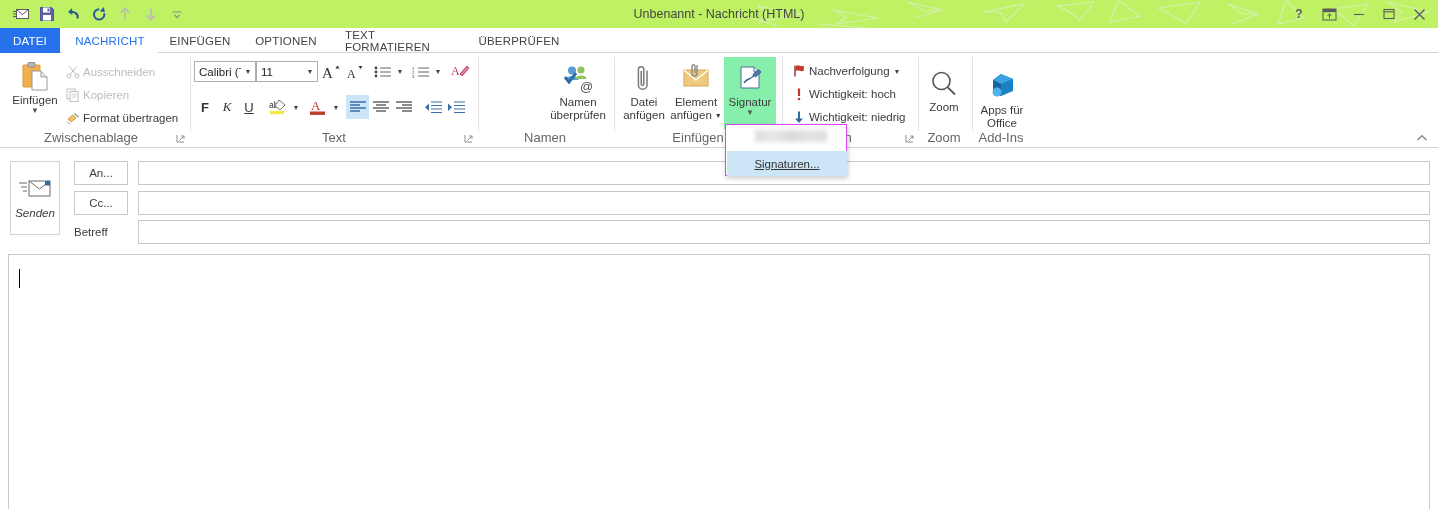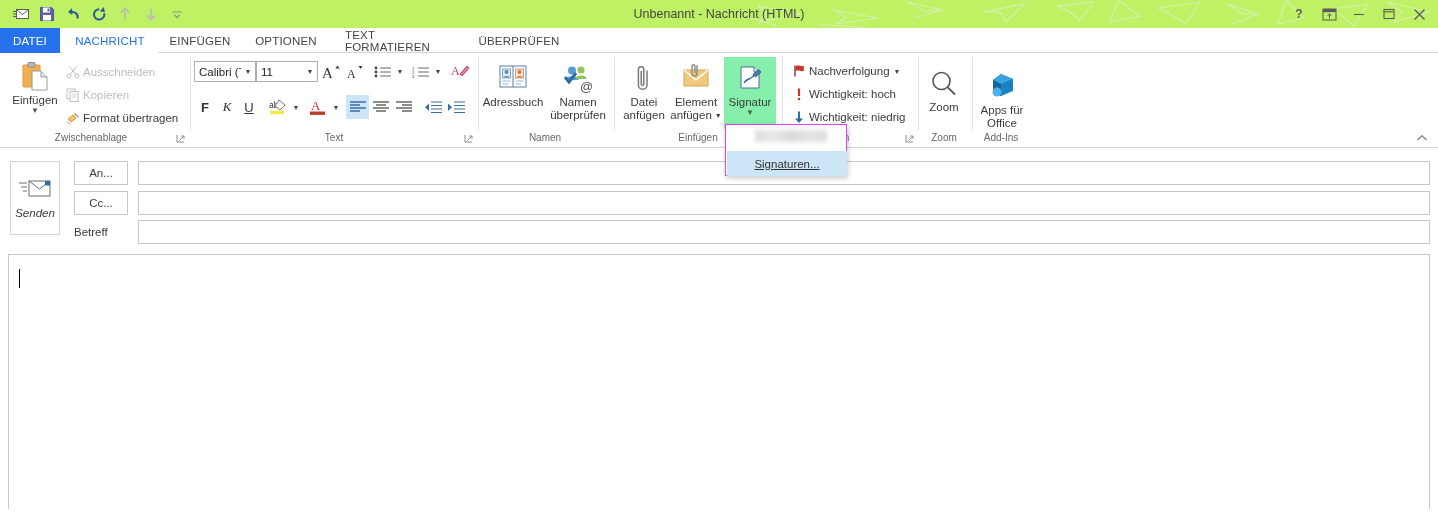--- a/index.html
+++ b/index.html
@@ -71,21 +71,21 @@
     position: absolute; top: 24px; height: 2px; background: #ffffff;
   }
 
   
   .ribbon {
     position: absolute; left: 0; top: 53px; width: 1438px; height: 95px;
     background: #ffffff; border-bottom: 1px solid #d4d4d4;
   }
   .grp-label {
     position: absolute; bottom: 1px; height: 16px; line-height: 16px;
-    font-size: 10px; color: #666666; text-align: center;
+    font-size: 13px; color: #666666; text-align: center;
   }
   .grp-sep {
     position: absolute; top: 4px; width: 1px; height: 74px; background: #e2e2e2;
   }
   .dlg-launcher {
     position: absolute; bottom: 2px; width: 13px; height: 13px;
     font-size: 9px; color: #888; cursor: default;
     display:flex; align-items:center; justify-content:center;
   }
 
@@ -487,36 +487,20 @@
   <div class="grp-label" style="left:194px; width:280px;">Text</div>
   <div class="dlg-launcher" style="left:462px;">
     <svg width="10" height="10" viewBox="0 0 10 10">
         <path d="M1 1v7h7" fill="none" stroke="#8e8e8e"></path>
         <path d="M3.5 6.5 L8 2" stroke="#8e8e8e"></path>
         <path d="M8 5V2H5" fill="none" stroke="#8e8e8e"></path>
       </svg>
   </div>
   <div class="grp-sep" style="left:478px;"></div>
 
-  <div class="bigbtn" style="left:482px; top:4px; width:62px; height:72px; padding-top:5px;">
-    <div class="ic">
-      <svg width="32" height="30" viewBox="0 0 32 30">
-        <rect x="3" y="2" width="26" height="21" fill="#fff" stroke="#5b7fa6"></rect>
-        <path d="M16 2 v21" stroke="#5b7fa6"></path>
-        <rect x="5.5" y="5" width="8" height="9" fill="#dce9f5" stroke="#7fa4c6"></rect>
-        <circle cx="9.5" cy="8" r="2" fill="#5b8bb5"></circle>
-          <path d="M6.5 13.5c0-2 6-2 6 0z" fill="#5b8bb5"></path>
-        <rect x="18.5" y="5" width="8" height="9" fill="#fae4d6" stroke="#d09a76"></rect>
-        <circle cx="22.5" cy="8" r="2" fill="#c97a4a"></circle>
-          <path d="M19.5 13.5c0-2 6-2 6 0z" fill="#c97a4a"></path>
-        <path d="M5.5 17h8M18.5 17h8M5.5 20h6M18.5 20h6" stroke="#9ab6cf"></path>
-      </svg>
-    </div>
-    <div class="lbl">Adressbuch</div>
-  </div>
 
   <div class="bigbtn" style="left:548px; top:4px; width:60px; height:72px; padding-top:5px;">
     <div class="ic">
       <svg width="32" height="30" viewBox="0 0 32 30">
         <circle cx="10" cy="6.5" r="4" fill="#5b9bd5"></circle>
         <path d="M3.5 16c0-5 13-5 13 0z" fill="#5b9bd5"></path>
         <circle cx="19" cy="6" r="3.6" fill="#8fc45f"></circle>
         <path d="M13.5 15c0-4.6 11-4.6 11 0z" fill="#8fc45f"></path>
         <path d="M3 13 L7 18 L14 9" fill="none" stroke="#2e6da4" stroke-width="3"></path>
         <text x="18" y="27" font-size="13" fill="#555" font-family="Liberation Sans, sans-serif">@</text>

